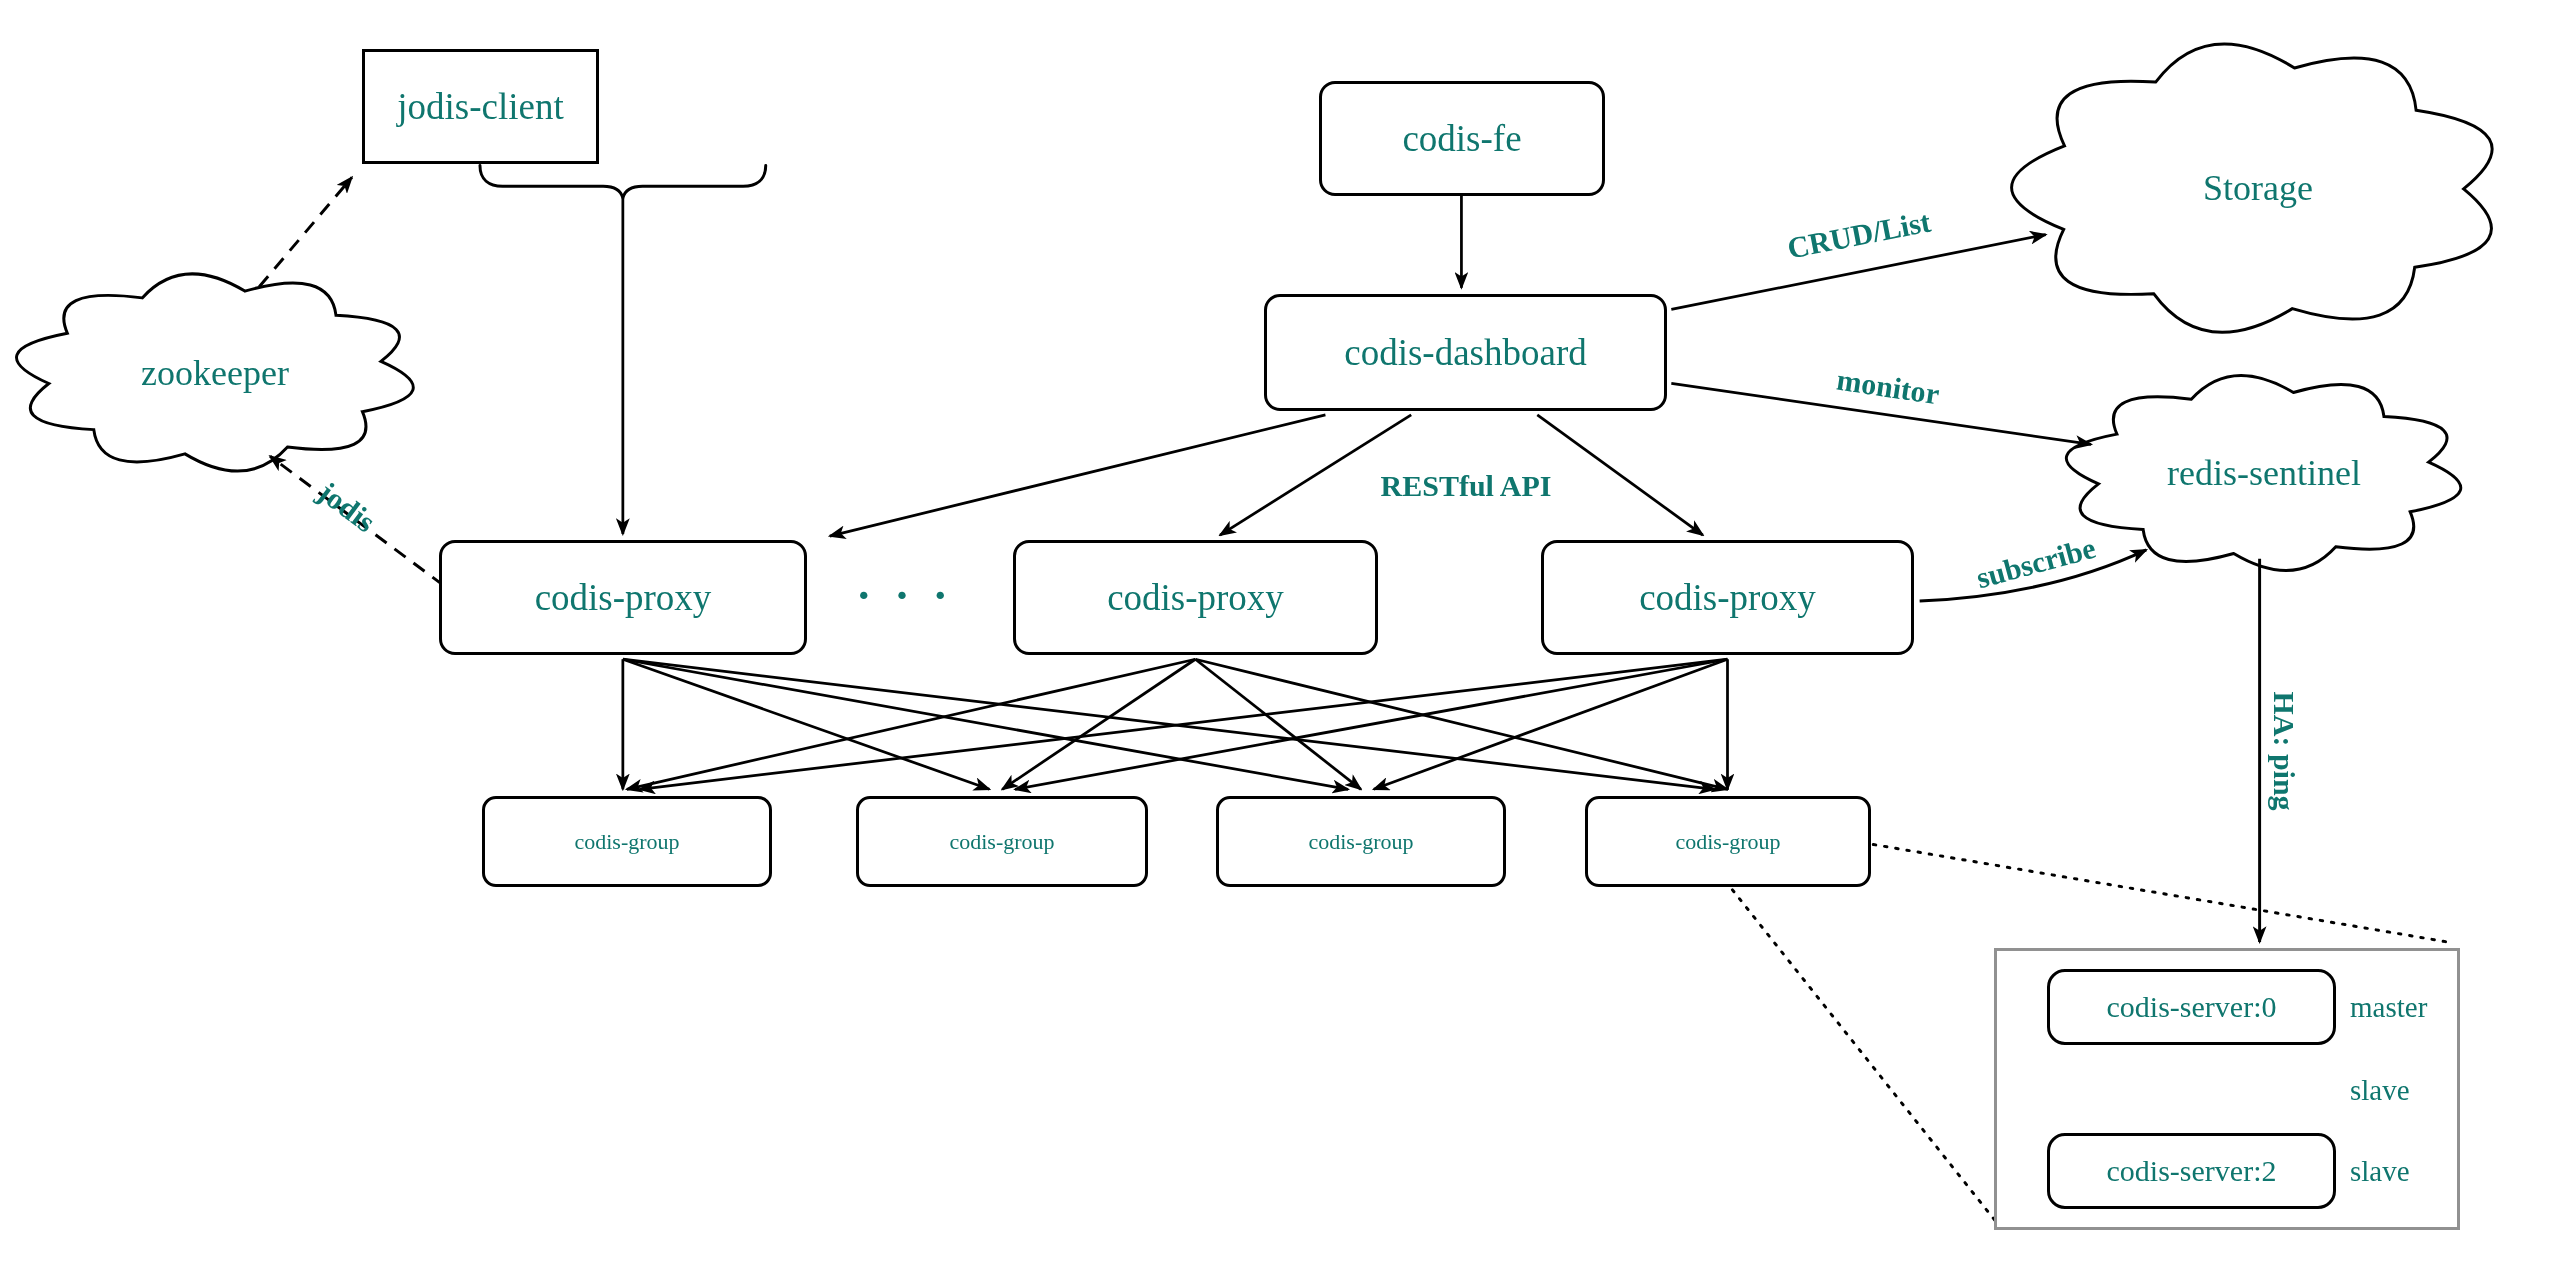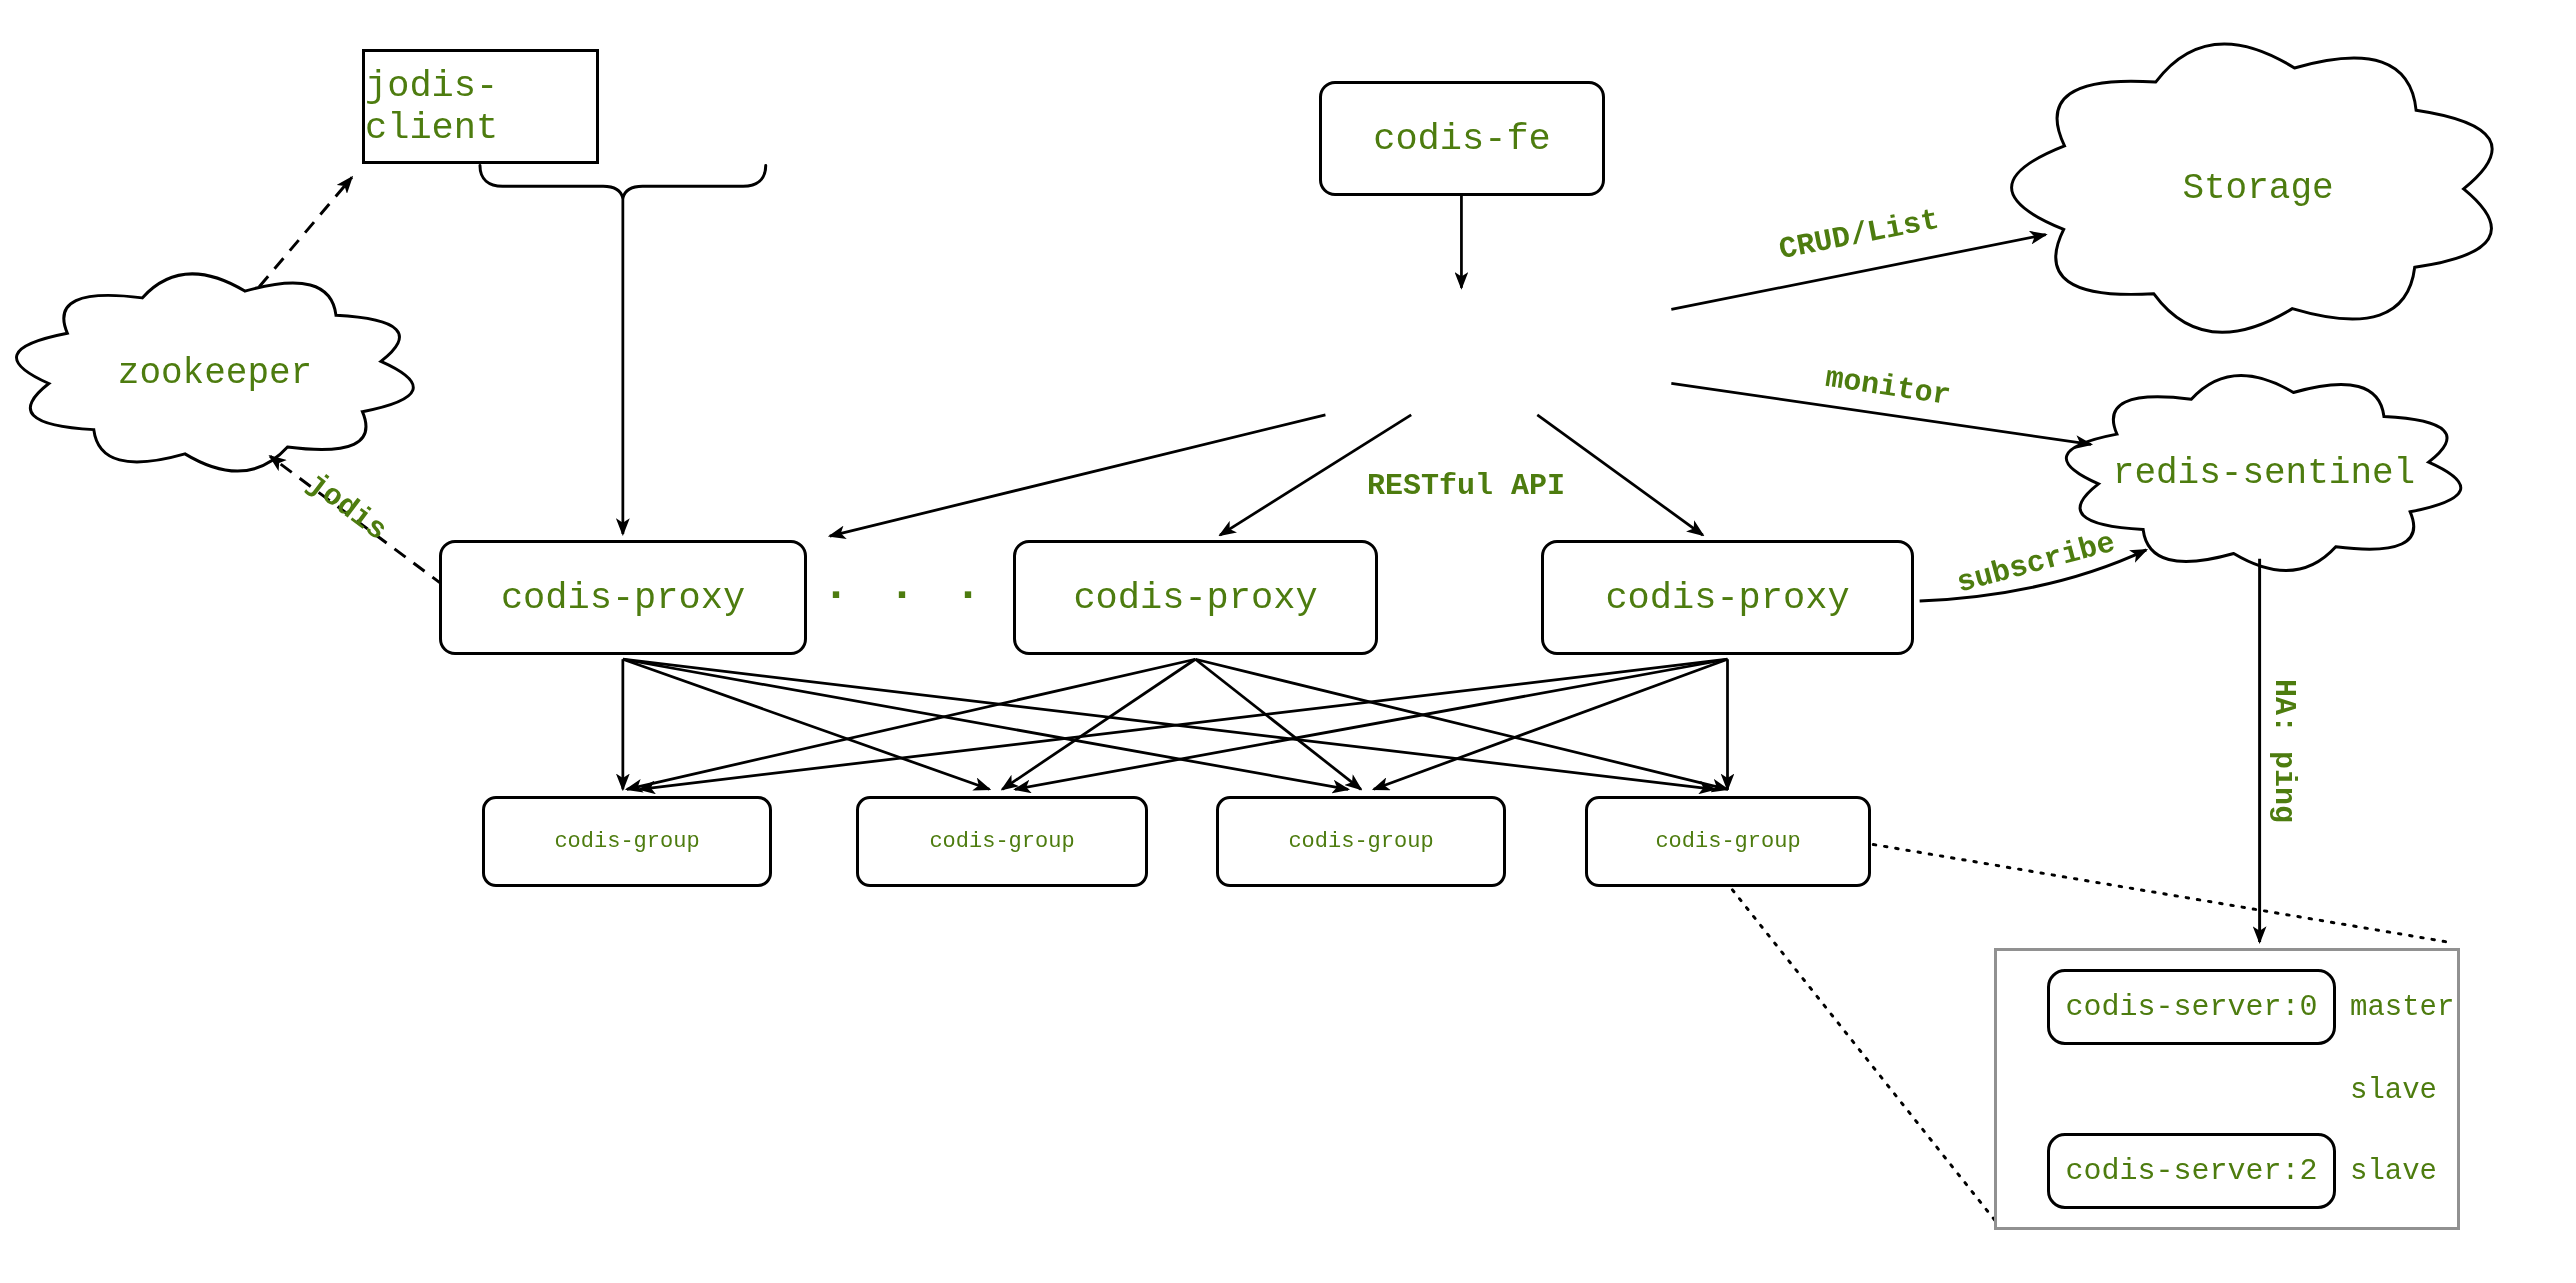--- a/index.html
+++ b/index.html
@@ -1,17 +1,17 @@
 <!DOCTYPE html>
 <html><head>
 <meta charset="utf-8">
 <style>
   html,body{margin:0;padding:0;background:#ffffff;}
   #canvas{position:relative;width:2576px;height:1283px;background:#ffffff;overflow:hidden;
-          font-family:Liberation Mono, monospace;color:#4d7c0f;}
+          font-family:Liberation Serif, serif;color:#0f766e;}
   #edges{position:absolute;left:0;top:0;}
   .node{position:absolute;display:flex;align-items:center;justify-content:center;
         background:#ffffff;border:3px solid #000;box-sizing:border-box;font-size:37px;}
   .sharp{border-radius:0;}
   .round{border-radius:16px;}
   .group{border-radius:14px;font-size:22px;}
   .server{border-radius:18px;font-size:30px;border-width:3px;}
   .cloud-label{position:absolute;transform:translate(-50%,-50%);font-size:36px;background:transparent;}
   .edge-label{position:absolute;transform-origin:center;font-weight:bold;font-size:30px;white-space:nowrap;}
   .role-label{position:absolute;display:flex;align-items:center;font-size:29px;}
@@ -68,20 +68,23 @@
         <line x1="1753" y1="669" x2="1753" y2="801" stroke="#000" stroke-width="2.8" marker-end="url(#arrowhead)"></line>
       </g>
   </svg>
 
   <div class="node sharp" style="left:362px;top:49px;width:237px;height:115px;">
     <span>jodis-client</span>
   </div>
   <div class="node round" style="left:1319px;top:49px;width:286px;height:115px;margin-top:32px;">
     <span>codis-fe</span>
   </div>
+  <div class="node round" style="left:1264px;top:294px;width:403px;height:117px;">
+    <span>codis-dashboard</span>
+  </div>
 
   <div class="cloud-label" style="left:215px;top:373px;">zookeeper</div>
   <div class="cloud-label" style="left:2258px;top:188px;">Storage</div>
   <div class="cloud-label" style="left:2264px;top:473px;">redis-sentinel</div>
 
   <div class="node round" style="left:439px;top:540px;width:368px;height:115px;">
     <span>codis-proxy</span>
   </div>
   <div class="ellipsis" style="left:905px;top:595px;">· · ·</div>
   <div class="node round" style="left:1013px;top:540px;width:365px;height:115px;">

